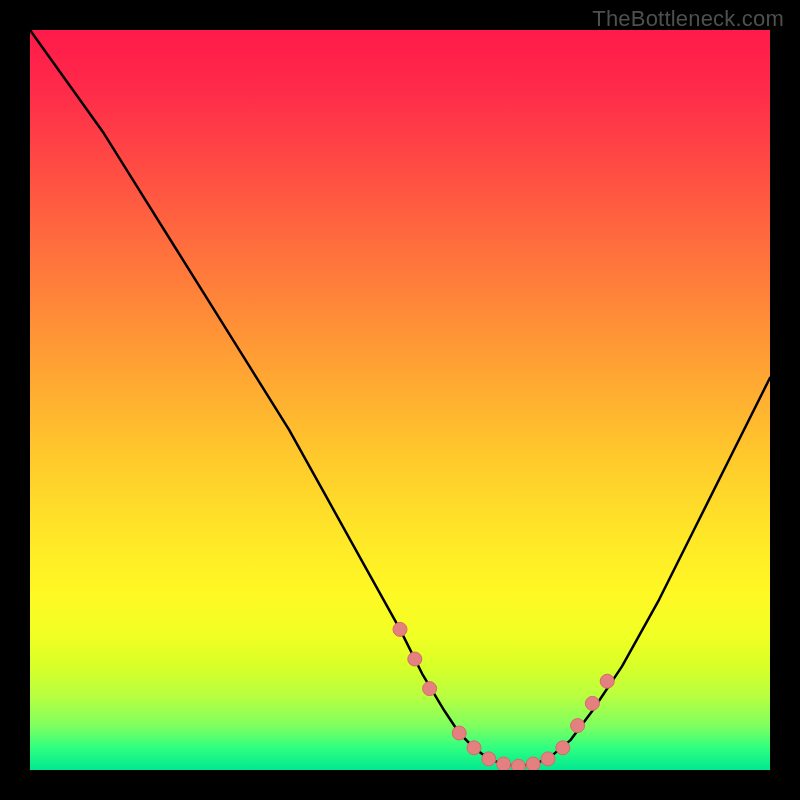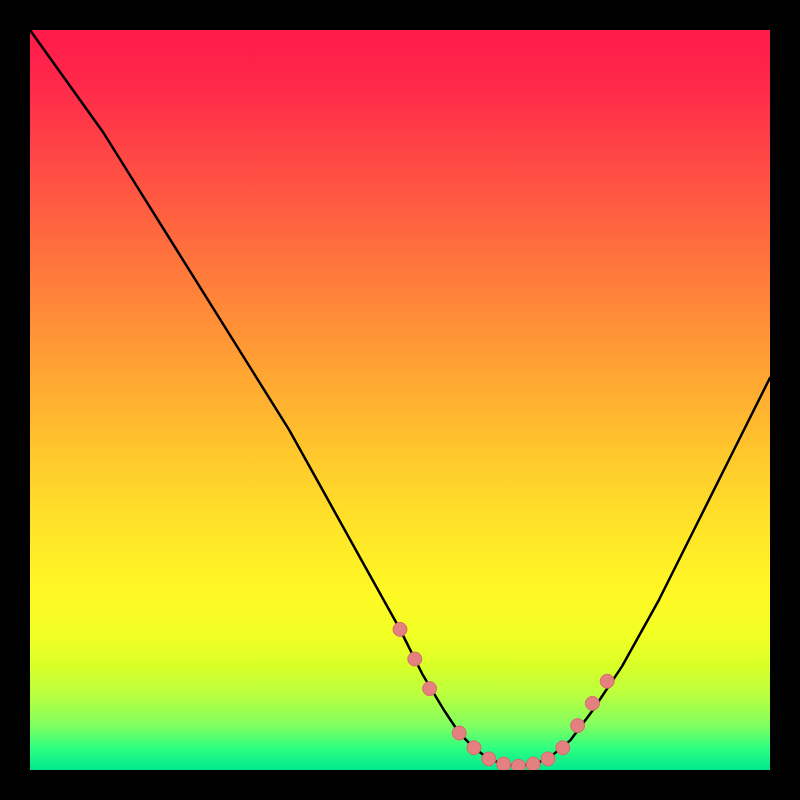--- a/index.html
+++ b/index.html
@@ -43,20 +43,21 @@
         #00e890 100%
       );
     }
     .curve-svg { position: absolute; inset: 0; width: 100%; height: 100%; }
     .curve-line { fill: none; stroke: #000; stroke-width: 2.5; stroke-linecap: round; stroke-linejoin: round; }
     .dots { fill: #e58080; stroke: #d86868; stroke-width: 1; }
   </style>
 </head>
 <body>
 <div class="container">
+  <div class="watermark">TheBottleneck.com</div>
   <div class="plot-area">
     <div class="gradient-bg"></div>
     <svg class="curve-svg" viewBox="0 0 740 740" preserveAspectRatio="none">
       <path id="curve-path" class="curve-line" d="M0.0 0.0 L37.0 51.8 L74.0 103.6 L111.0 162.8 L148.0 222.0 L185.0 281.2 L222.0 340.4 L259.0 399.6 L296.0 466.2 L333.0 532.8 L370.0 599.4 L392.2 643.8 L414.4 680.8 L429.2 703.0 L444.0 717.8 L458.8 728.9 L473.6 734.1 L488.4 736.3 L503.2 734.1 L518.0 728.9 L540.2 710.4 L562.4 680.8 L592.0 636.4 L629.0 569.8 L666.0 495.8 L703.0 421.8 L740.0 347.8"></path>
       <g id="dot-group" class="dots">
           <circle cx="370.0" cy="599.4" r="7"></circle>
           <circle cx="384.8" cy="629.0" r="7"></circle>
           <circle cx="399.6" cy="658.6" r="7"></circle>
           <circle cx="429.2" cy="703.0" r="7"></circle>
           <circle cx="444.0" cy="717.8" r="7"></circle>

